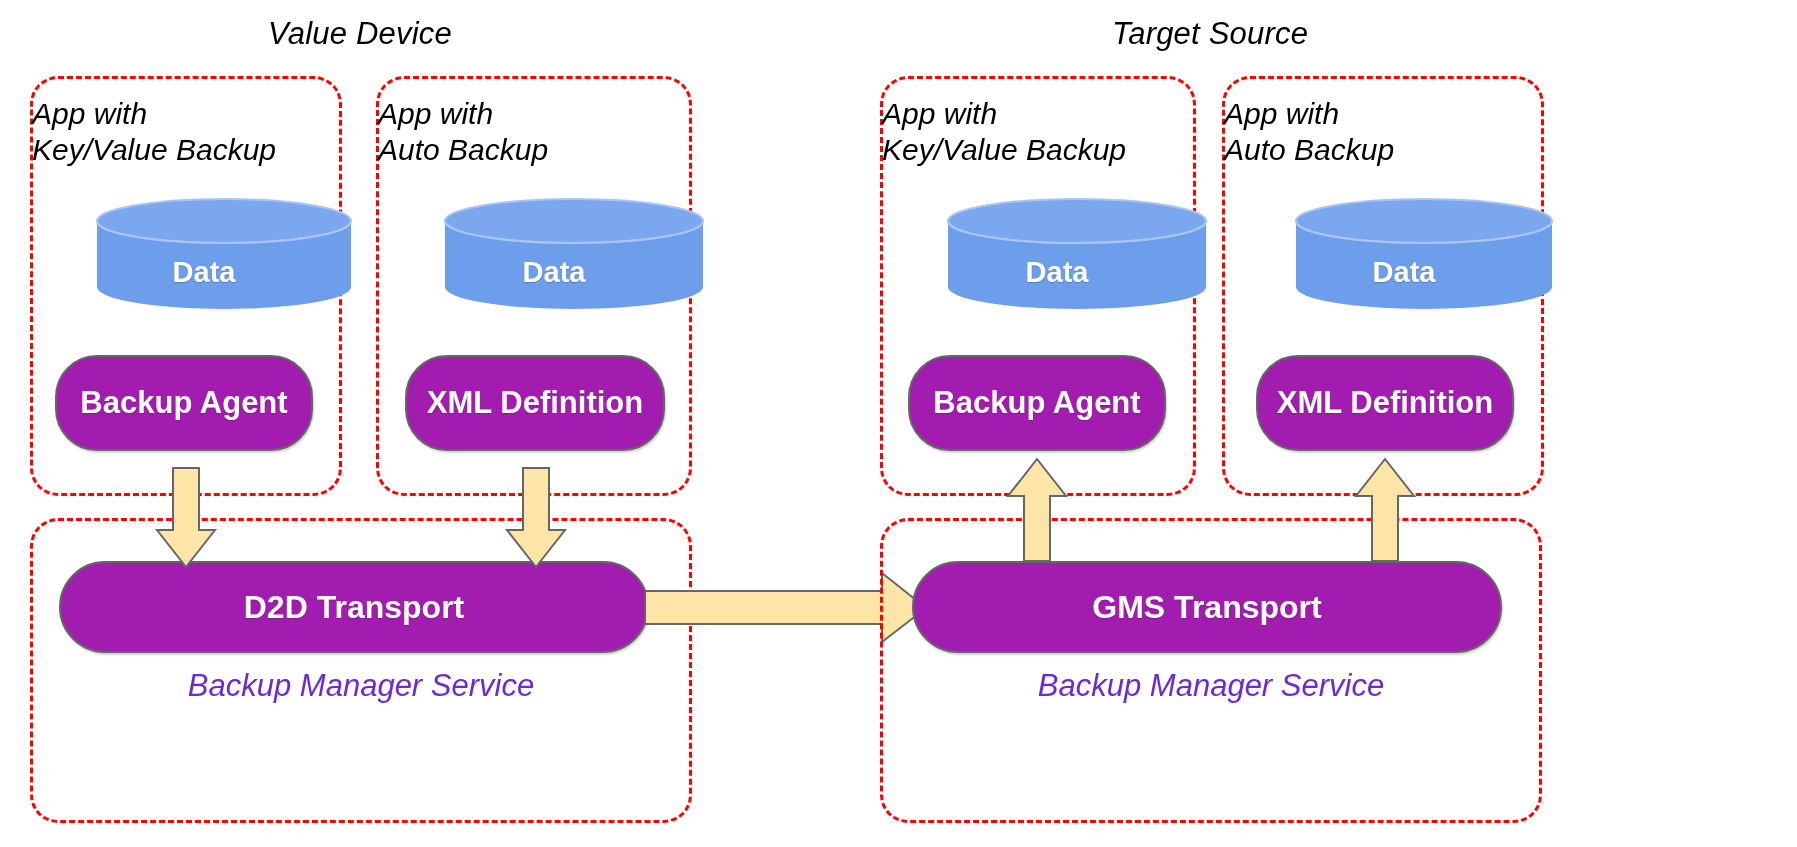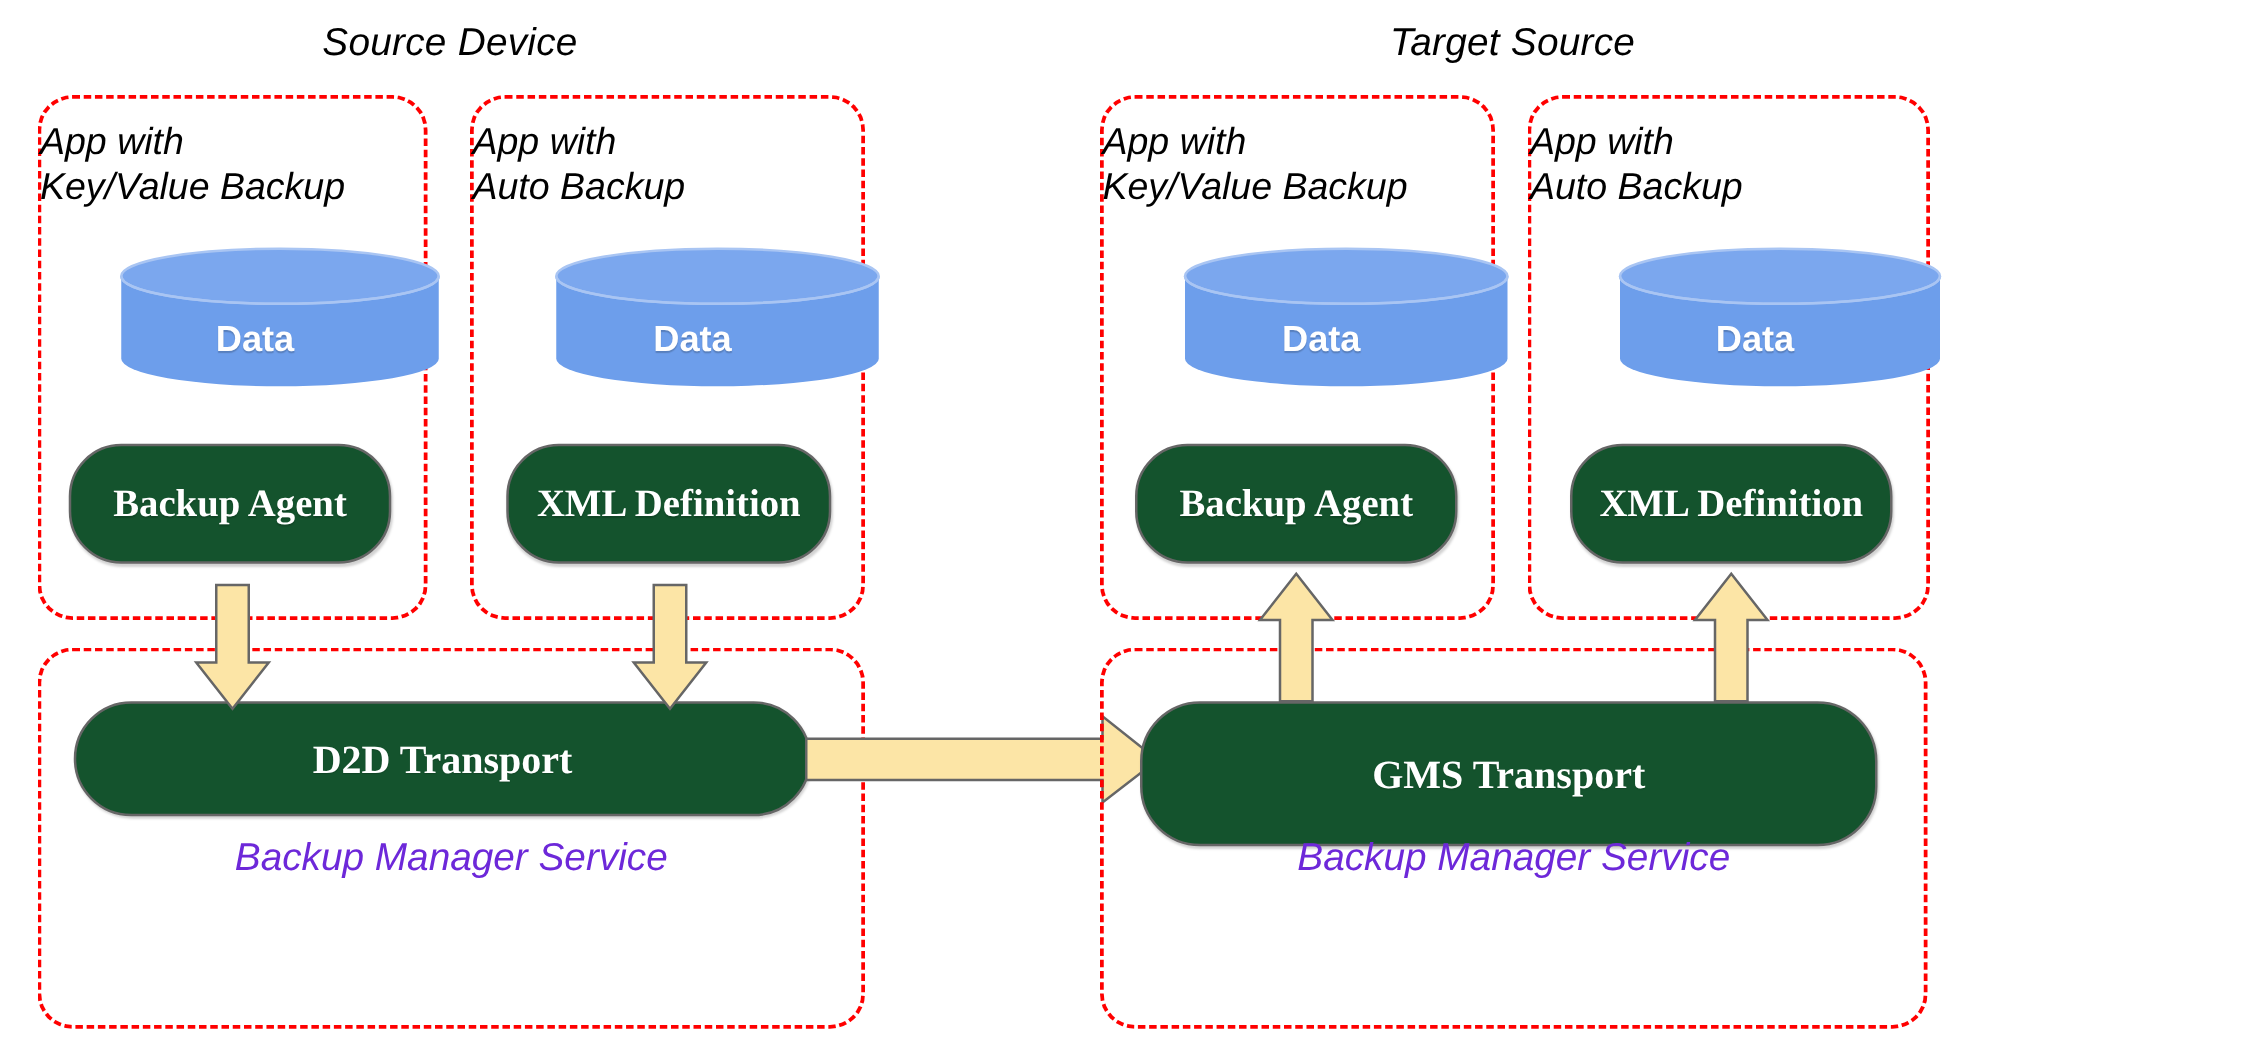--- a/index.html
+++ b/index.html
@@ -58,46 +58,45 @@
     color:#ffffff;
     font-weight:bold;
     font-size:29px;
     text-shadow:0 1px 1px rgba(0,0,0,.20);
     pointer-events:none;
   }
 
   
   .pill{
     position:absolute;
-    background:#14532d;
+    background:#a21caf;
     border:2px solid #666666;
     border-radius:42px;
     box-sizing:border-box;
     display:flex;
     align-items:center;
     justify-content:center;
     color:#ffffff;
     font-weight:bold;
     font-size:31px;
     text-shadow:0 1px 1px rgba(0,0,0,.18);
     box-shadow:1px 2px 2px rgba(0,0,0,.18);
-    font-family:Liberation Serif, serif;
   }
   .pill.wide{border-radius:48px;font-size:32px;}
 
   
   .arrow{position:absolute;}
   .arrow svg{display:block;overflow:visible;}
 </style>
 </head>
 <body>
 
 <div id="stage">
 
-  <div class="device-title" style="left:30px;top:16px;width:660px;">Source Device</div>
+  <div class="device-title" style="left:30px;top:16px;width:660px;">Value Device</div>
 
   <div class="device-title" style="left:880px;top:16px;width:660px;">Target Source</div>
 
   <div class="dashed-box" style="left:30px;top:76px;width:312px;height:420px;"></div>
 
   <div class="app-caption" style="left:32px;top:96px;width:308px;">App with
 Key/Value Backup</div>
 
   <div class="cylinder" style="left:57px;top:199px;width:254px;height:110px;">
     <svg width="254" height="110" viewBox="0 0 254 110">
@@ -181,21 +180,21 @@
       <ellipse cx="128" cy="22" rx="128" ry="22" fill="none" stroke="#A9C5F3" stroke-width="2"></ellipse>
       <path d="M0,22 A128,22 0 0 0 256,22" fill="none" stroke="#A9C5F3" stroke-width="2"></path>
     </svg>
     <div class="cyl-label">Data</div>
   </div>
 
   <div class="pill" style="left:1256px;top:355px;width:258px;height:96px;">XML Definition</div>
 
   <div class="dashed-box" style="left:880px;top:518px;width:662px;height:305px;"></div>
 
-  <div class="pill wide" style="left:912px;top:561px;width:590px;height:116px;">GMS Transport</div>
+  <div class="pill wide" style="left:912px;top:561px;width:590px;height:92px;">GMS Transport</div>
 
   <div class="svc-caption" style="left:880px;top:668px;width:662px;">Backup Manager Service</div>
 
   <div class="arrow" style="left:1007px;top:458px;width:60px;height:104px;">
     <svg width="60" height="104" viewBox="0 0 60 104">
       <path d="M30,1 L59,38 L43,38 L43,103 L17,103 L17,38 L1,38 Z" fill="#FCE5A6" stroke="#666666" stroke-width="2" stroke-linejoin="miter"></path>
     </svg>
   </div>
 
   <div class="arrow" style="left:1355px;top:458px;width:60px;height:104px;">

